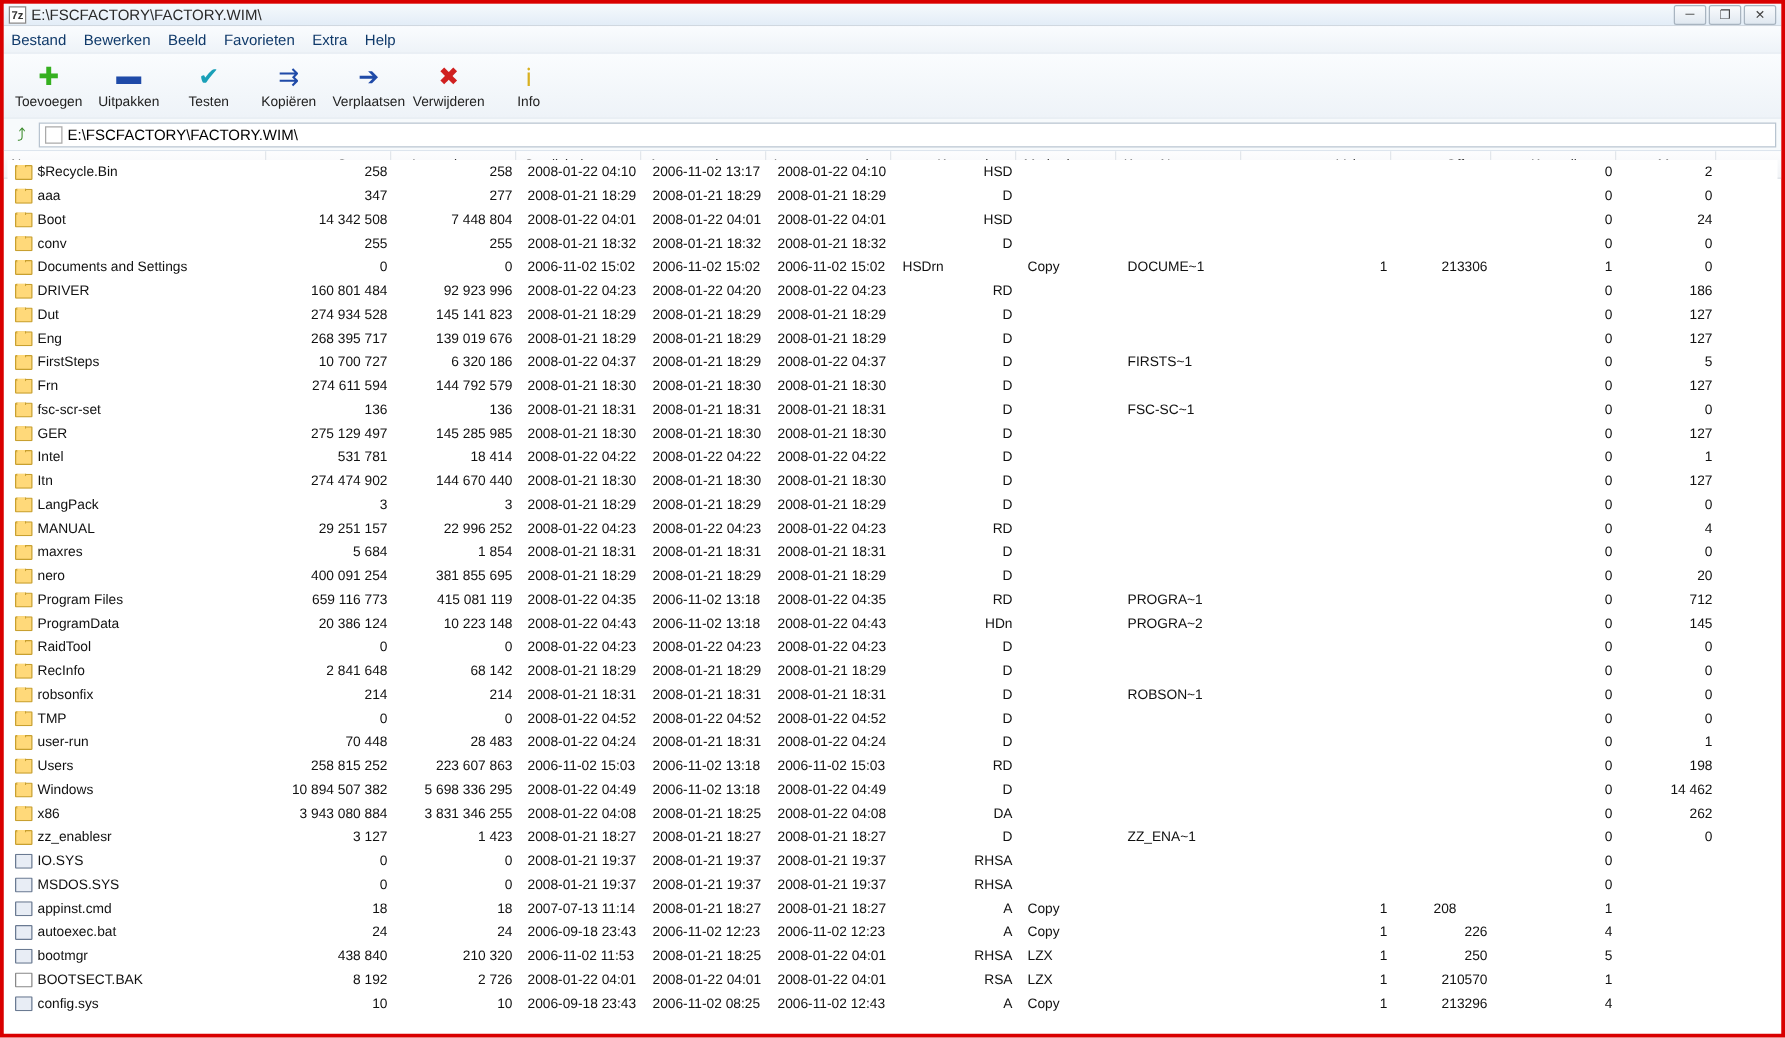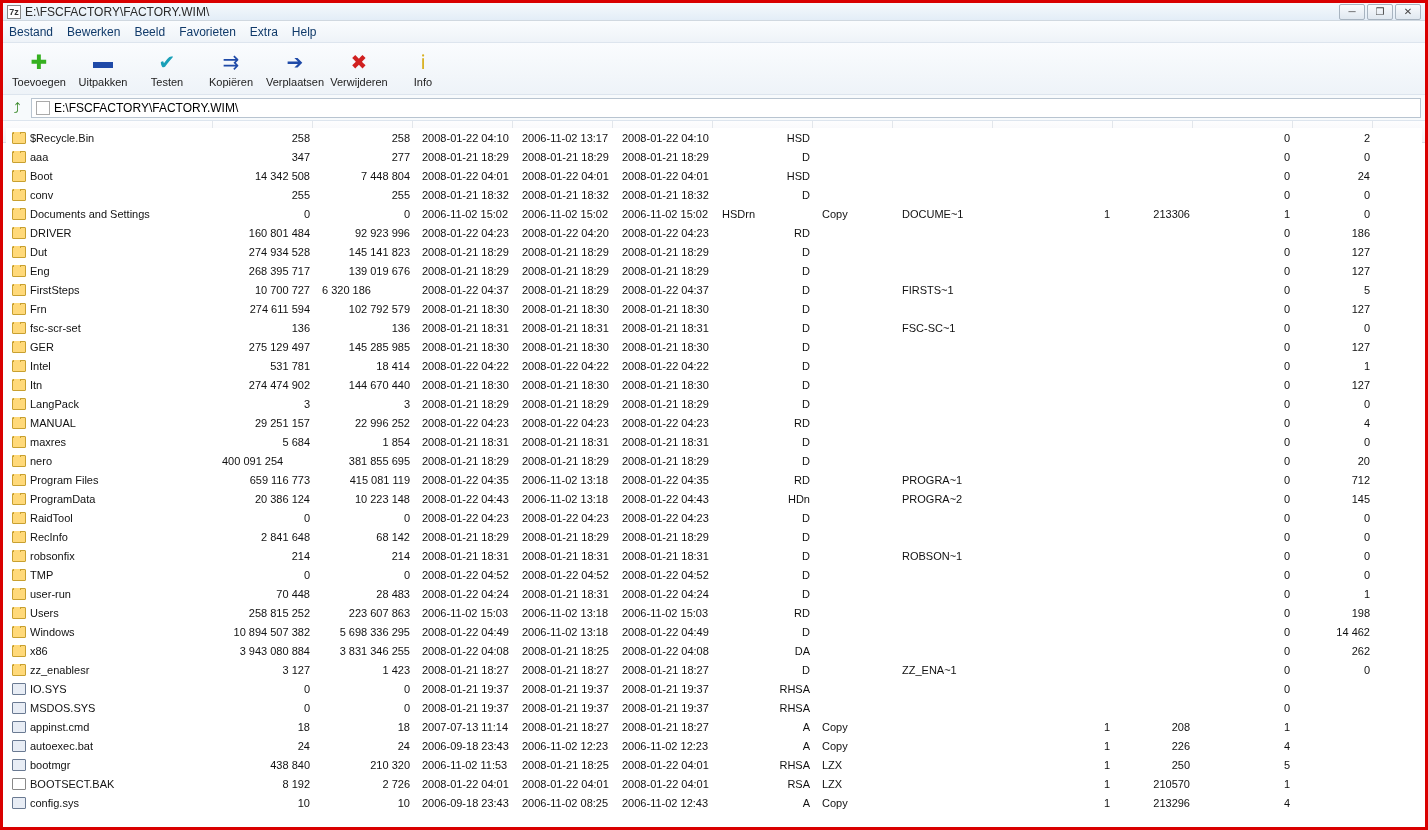--- a/index.html
+++ b/index.html
@@ -329,41 +329,41 @@
       <div style="text-align: right;">127</div>
     </div>
     <div class="row">
       <div>
         <div class="namecell">
           <span class="fico "></span>
           <span>FirstSteps</span>
         </div>
       </div>
       <div style="text-align: right;">10 700 727</div>
-      <div style="">6 320 186</div>
+      <div style="text-align: right;">6 320 186</div>
       <div>2008-01-22 04:37</div>
       <div>2008-01-21 18:29</div>
       <div>2008-01-22 04:37</div>
       <div style="text-align: right;">D</div>
       <div></div>
       <div>FIRSTS~1</div>
       <div style="text-align: right;"></div>
       <div style="text-align: right;"></div>
       <div style="text-align: right;">0</div>
       <div style="text-align: right;">5</div>
     </div>
     <div class="row">
       <div>
         <div class="namecell">
           <span class="fico "></span>
           <span>Frn</span>
         </div>
       </div>
       <div style="text-align: right;">274 611 594</div>
-      <div style="text-align: right;">102 792 579</div>
+      <div style="text-align: right;">144 792 579</div>
       <div>2008-01-21 18:30</div>
       <div>2008-01-21 18:30</div>
       <div>2008-01-21 18:30</div>
       <div style="text-align: right;">D</div>
       <div></div>
       <div></div>
       <div style="text-align: right;"></div>
       <div style="text-align: right;"></div>
       <div style="text-align: right;">0</div>
       <div style="text-align: right;">127</div>
@@ -508,21 +508,21 @@
       <div style="text-align: right;">0</div>
       <div style="text-align: right;">0</div>
     </div>
     <div class="row">
       <div>
         <div class="namecell">
           <span class="fico "></span>
           <span>nero</span>
         </div>
       </div>
-      <div style="text-align: left;">400 091 254</div>
+      <div style="text-align: right;">400 091 254</div>
       <div style="text-align: right;">381 855 695</div>
       <div>2008-01-21 18:29</div>
       <div>2008-01-21 18:29</div>
       <div>2008-01-21 18:29</div>
       <div style="text-align: right;">D</div>
       <div></div>
       <div></div>
       <div style="text-align: right;"></div>
       <div style="text-align: right;"></div>
       <div style="text-align: right;">0</div>
@@ -797,21 +797,21 @@
       </div>
       <div style="text-align: right;">18</div>
       <div style="text-align: right;">18</div>
       <div>2007-07-13 11:14</div>
       <div>2008-01-21 18:27</div>
       <div>2008-01-21 18:27</div>
       <div style="text-align: right;">A</div>
       <div>Copy</div>
       <div></div>
       <div style="text-align: right;">1</div>
-      <div style="text-align: right;">208</div>
+      <div style="text-align: center;">208</div>
       <div style="text-align: right;">1</div>
       <div style="text-align: right;"></div>
     </div>
     <div class="row">
       <div>
         <div class="namecell">
           <span class="fico sys"></span>
           <span>autoexec.bat</span>
         </div>
       </div>

